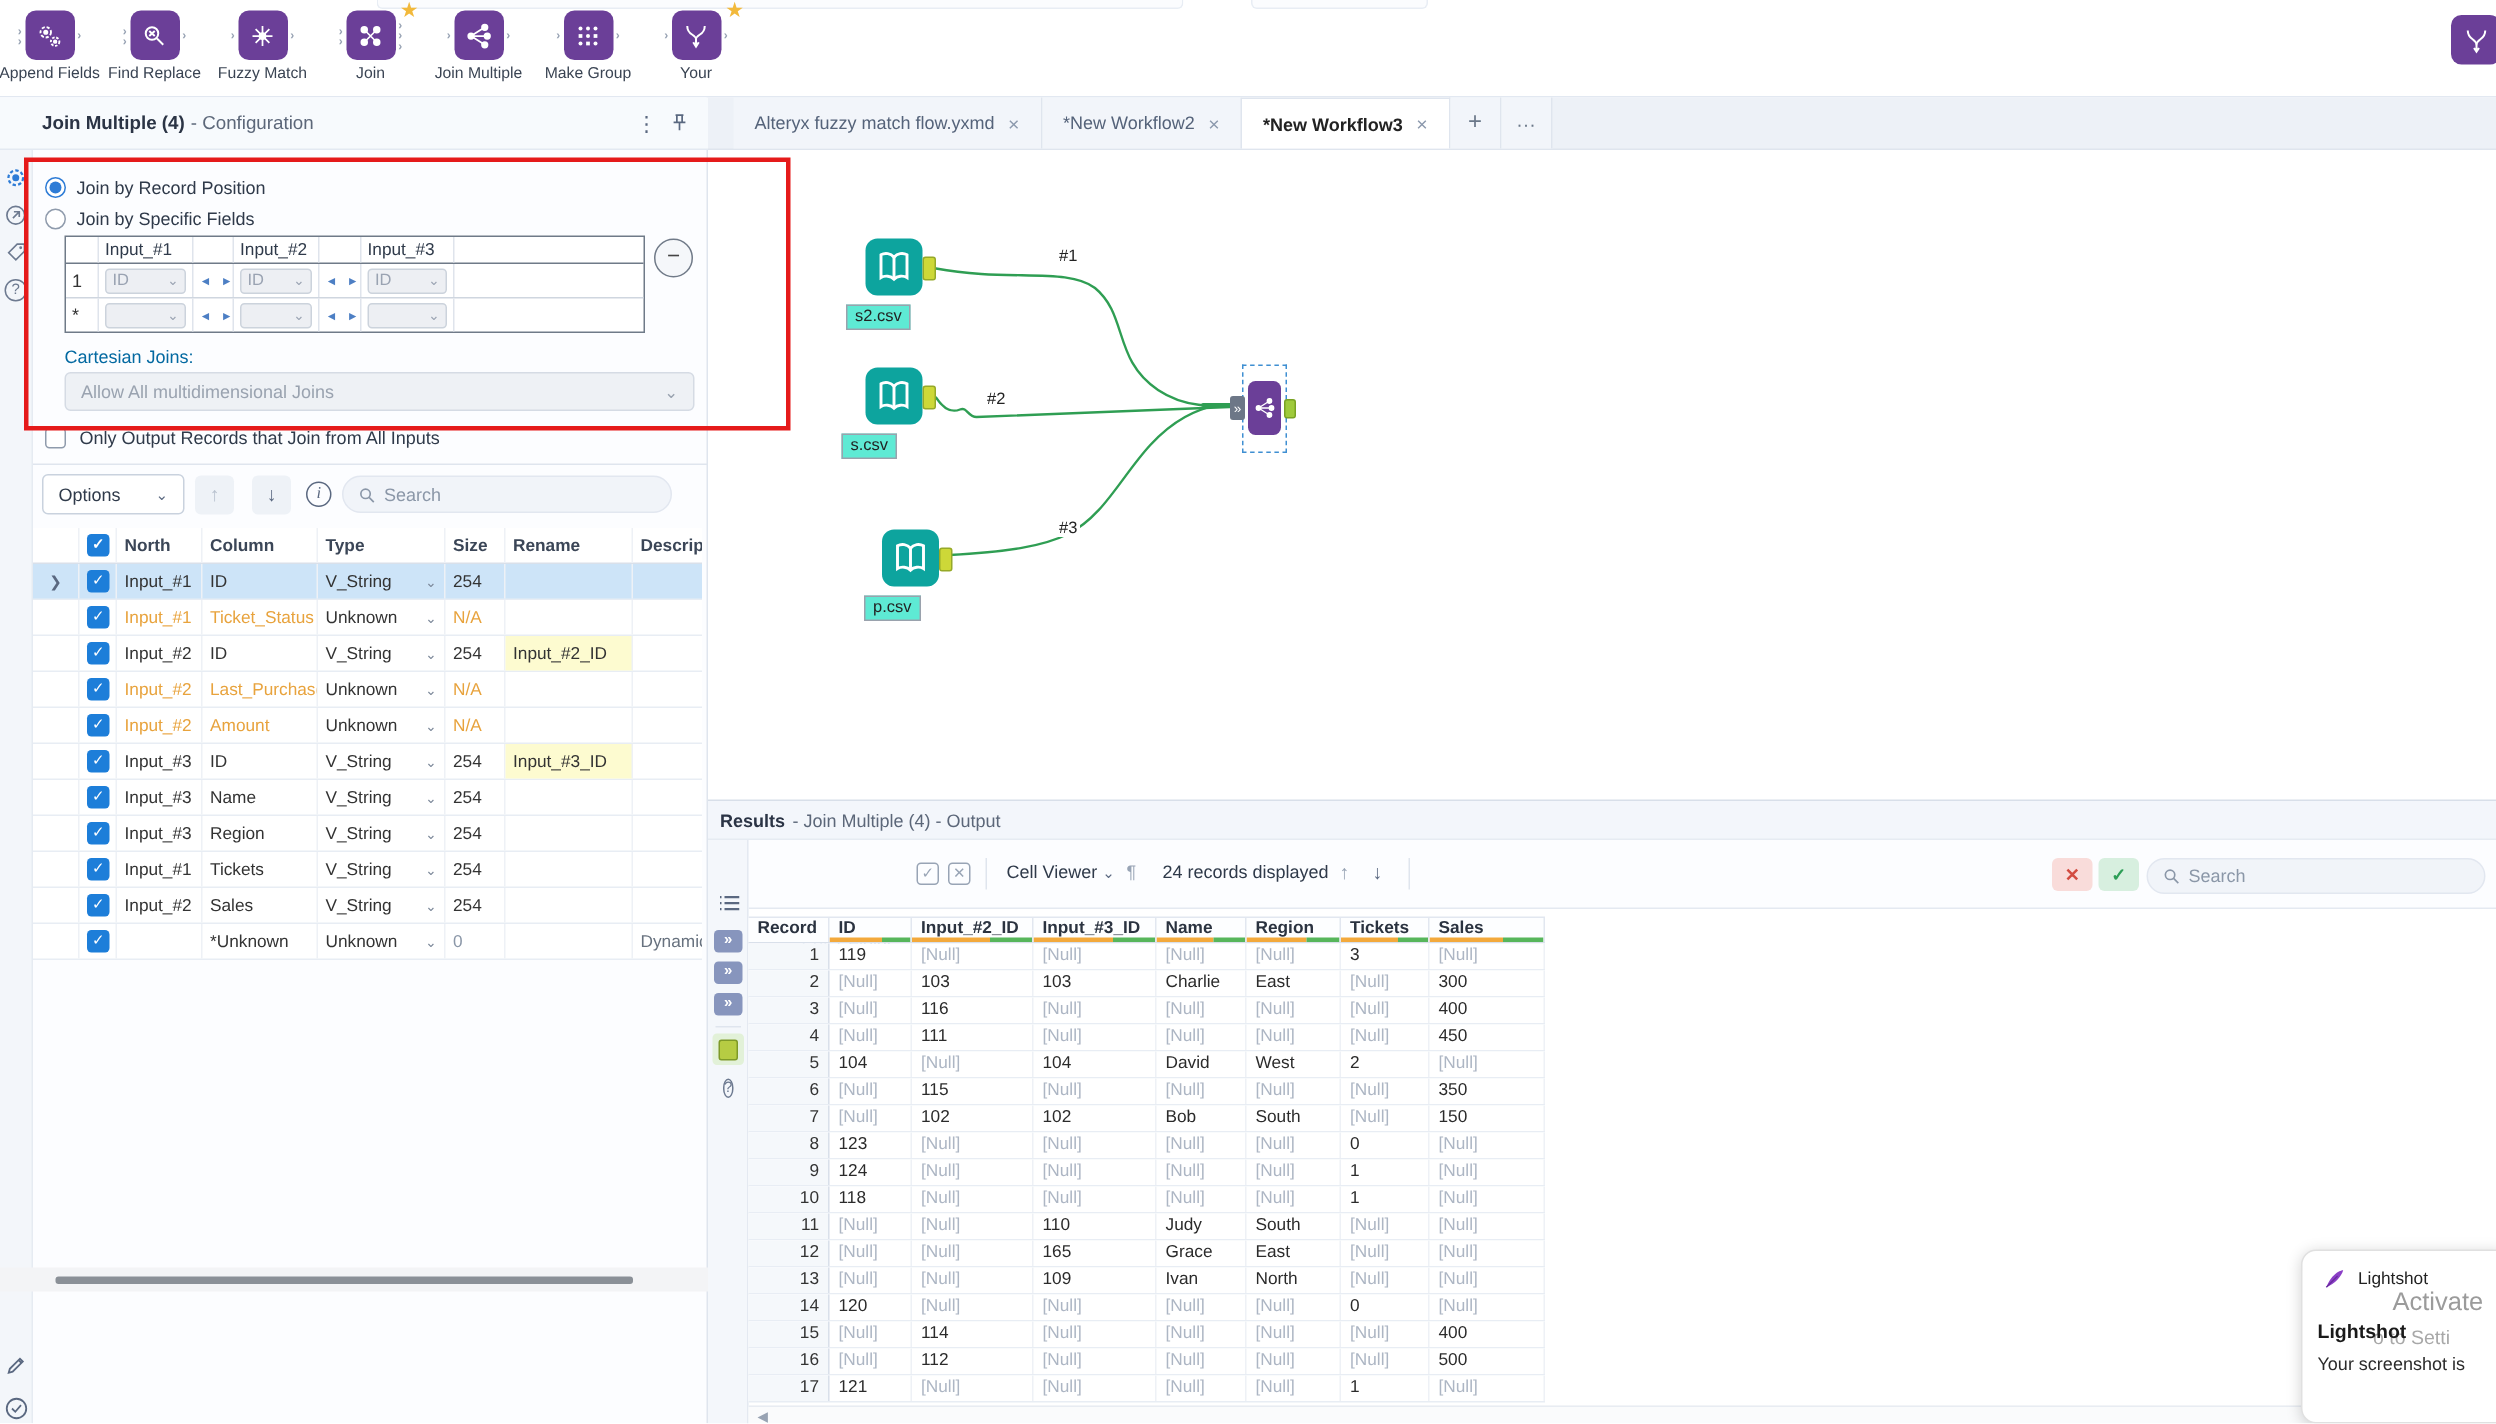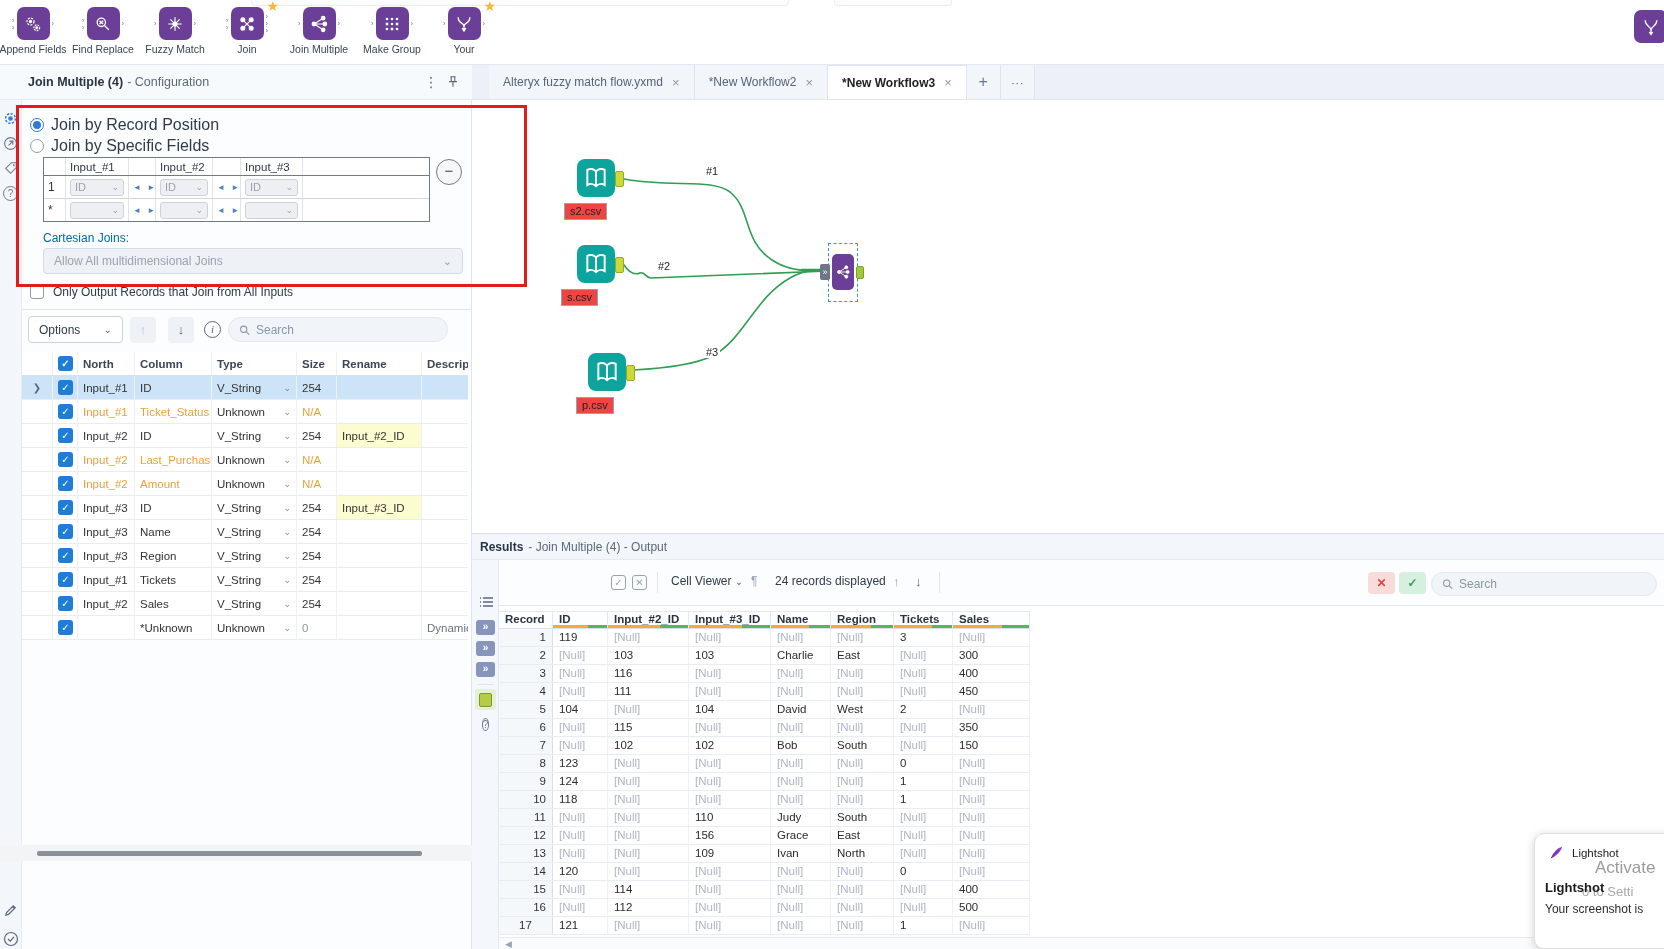--- a/index.html
+++ b/index.html
@@ -23,21 +23,21 @@
 .cfg-title-bold{font-weight:bold;color:#2b3granite445;color:#2b3445;font-size:12.5px;margin-left:16px;}
 .cfg-title-rest{color:#5c6779;font-size:12.5px;margin-left:4px;text-align:center;}
 .cfg-dots{margin-left:auto;color:#5a6880;font-size:14px;cursor:pointer;padding:0 8px;}
 .cfg-pin{color:#5a6880;cursor:pointer;display:flex;}
 .side-strip{position:absolute;left:0;top:35px;width:22px;height:849px;background:#f3f6fa;border-right:1px solid #e6ebf2;display:flex;flex-direction:column;align-items:center;padding-top:10px;gap:9px;}
 .strip-ic{width:16px;height:16px;display:flex;align-items:center;justify-content:center;}
 .radio-row{position:absolute;left:30px;height:16px;display:flex;align-items:center;gap:7px;}
 .radio{width:14px;height:14px;border-radius:50%;border:1px solid #8f9bac;background:#fff;flex:none;}
 .radio.sel{border-color:#2e7cd6;}
 .radio.sel::after{content:"";display:block;width:8px;height:8px;margin:2px;border-radius:50%;background:#2e7cd6;}
-.radio-label{font-size:16px;color:#2f3a4a;}
+.radio-label{font-size:12px;color:#2f3a4a;}
 #join-table{position:absolute;left:43px;top:92px;width:387px;border:1px solid #6f7a88;background:#fff;}
 .jt-row{display:flex;border-bottom:1px solid #cfd6df;}
 .jt-row:last-child{border-bottom:none;}
 .jt-row.hdr{border-bottom:1px solid #6f7a88;font-size:11.5px;color:#2f3a4a;}
 .jt-cell{border-right:1px solid #dfe4ec;display:flex;align-items:center;padding:0 4px;height:22px;overflow:hidden;}
 .jt-row.hdr .jt-cell{height:17px;}
 .jt-cell:last-child{border-right:none;}
 .mini-dd{flex:1;height:17px;background:#edeff3;border:1px solid #ccd3dc;border-radius:3px;display:flex;align-items:center;padding:0 4px;color:#9aa3b2;font-size:11px;}
 .mini-dd .dd-chev{margin-left:auto;font-size:9px;color:#9aa3b2;}
 .jt-arrows{color:#4d7fc4;font-size:8px;letter-spacing:2px;white-space:nowrap;}
@@ -75,21 +75,21 @@
 
 
 .tab-bar{position:absolute;left:472px;top:65px;width:1192px;height:35px;background:#edf1f7;border-bottom:1px solid #dfe5ee;display:flex;align-items:stretch;padding-left:17px;}
 .tab{display:flex;align-items:center;padding:0 14px;border-right:1px solid #dfe5ee;color:#55637a;font-size:12px;cursor:pointer;background:#f2f5fa;}
 .tab.active{background:#fff;color:#222;font-weight:bold;border-top:1px solid #dfe5ee;}
 .tab-close{margin-left:9px;color:#8c99ad;font-weight:normal;font-size:13px;}
 .tab-btn{width:34px;display:flex;align-items:center;justify-content:center;color:#6b7889;font-size:16px;border-right:1px solid #dfe5ee;cursor:pointer;background:#f2f5fa;}
 .canvas-area{position:absolute;left:472px;top:100px;width:1192px;height:433px;background:#fff;overflow:hidden;}
 .io-icon{position:absolute;width:38px;height:38px;background:#0da49e;border-radius:8px;display:flex;align-items:center;justify-content:center;}
 .io-anchor{position:absolute;width:9px;height:16px;background:#cdd838;border:1px solid #96a928;border-radius:2px;}
-.node-label{position:absolute;border:1px solid #9aa2ad;background:#ef4444;color:#222;font-size:11px;line-height:15px;padding:0 5px;height:17px;white-space:nowrap;}
+.node-label{position:absolute;border:1px solid #9aa2ad;background:#5eead4;color:#222;font-size:11px;line-height:15px;padding:0 5px;height:17px;white-space:nowrap;}
 .join-box{position:absolute;left:356px;top:143px;width:30px;height:59px;border:1px dashed #3f8fd2;}
 .join-icon{position:absolute;left:360px;top:154px;width:22px;height:36px;background:#6b3f98;border-radius:5px;display:flex;align-items:center;justify-content:center;}
 .join-in{position:absolute;left:348px;top:164px;width:10px;height:16px;background:#6d7787;border-radius:2px;color:#fff;font-size:9px;line-height:16px;text-align:center;}
 .join-out{position:absolute;left:384px;top:166px;width:8px;height:13px;background:#9fca3b;border:1px solid #79a223;border-radius:2px;}
 .wire-label{position:absolute;background:#fff;color:#222;font-size:11px;padding:0 2px;}
 
 
 .results{position:absolute;left:472px;top:533px;width:1192px;height:416px;background:#fff;border-top:1px solid #d8dfe9;}
 .res-header{position:absolute;left:0;top:0;width:100%;height:26px;background:#f3f6fb;border-bottom:1px solid #e6ebf2;display:flex;align-items:center;padding-left:8px;font-size:12px;}
 .res-title-bold{font-weight:bold;color:#2b3445;}
@@ -853,21 +853,21 @@
             <div class="res-cell" style="width: 82px;">110</div>
             <div class="res-cell" style="width: 60px;">Judy</div>
             <div class="res-cell" style="width: 63px;">South</div>
             <div class="res-cell null" style="width: 59px;">[Null]</div>
             <div class="res-cell null" style="width: 77px;">[Null]</div>
           </div>
           <div class="res-row">
             <div class="res-cell rec" style="width: 54px;">12</div>
             <div class="res-cell null" style="width: 55px;">[Null]</div>
             <div class="res-cell null" style="width: 81px;">[Null]</div>
-            <div class="res-cell" style="width: 82px;">156</div>
+            <div class="res-cell" style="width: 82px;">165</div>
             <div class="res-cell" style="width: 60px;">Grace</div>
             <div class="res-cell" style="width: 63px;">East</div>
             <div class="res-cell null" style="width: 59px;">[Null]</div>
             <div class="res-cell null" style="width: 77px;">[Null]</div>
           </div>
           <div class="res-row">
             <div class="res-cell rec" style="width: 54px;">13</div>
             <div class="res-cell null" style="width: 55px;">[Null]</div>
             <div class="res-cell null" style="width: 81px;">[Null]</div>
             <div class="res-cell" style="width: 82px;">109</div>
@@ -900,21 +900,21 @@
             <div class="res-cell rec" style="width: 54px;">16</div>
             <div class="res-cell null" style="width: 55px;">[Null]</div>
             <div class="res-cell" style="width: 81px;">112</div>
             <div class="res-cell null" style="width: 82px;">[Null]</div>
             <div class="res-cell null" style="width: 60px;">[Null]</div>
             <div class="res-cell null" style="width: 63px;">[Null]</div>
             <div class="res-cell null" style="width: 59px;">[Null]</div>
             <div class="res-cell" style="width: 77px;">500</div>
           </div>
           <div class="res-row">
-            <div class="res-cell rec" style="width: 54px; text-align: center;">17</div>
+            <div class="res-cell rec" style="width: 54px;">17</div>
             <div class="res-cell" style="width: 55px;">121</div>
             <div class="res-cell null" style="width: 81px;">[Null]</div>
             <div class="res-cell null" style="width: 82px;">[Null]</div>
             <div class="res-cell null" style="width: 60px;">[Null]</div>
             <div class="res-cell null" style="width: 63px;">[Null]</div>
             <div class="res-cell" style="width: 59px;">1</div>
             <div class="res-cell null" style="width: 77px;">[Null]</div>
           </div>
         </div>
     </div>

